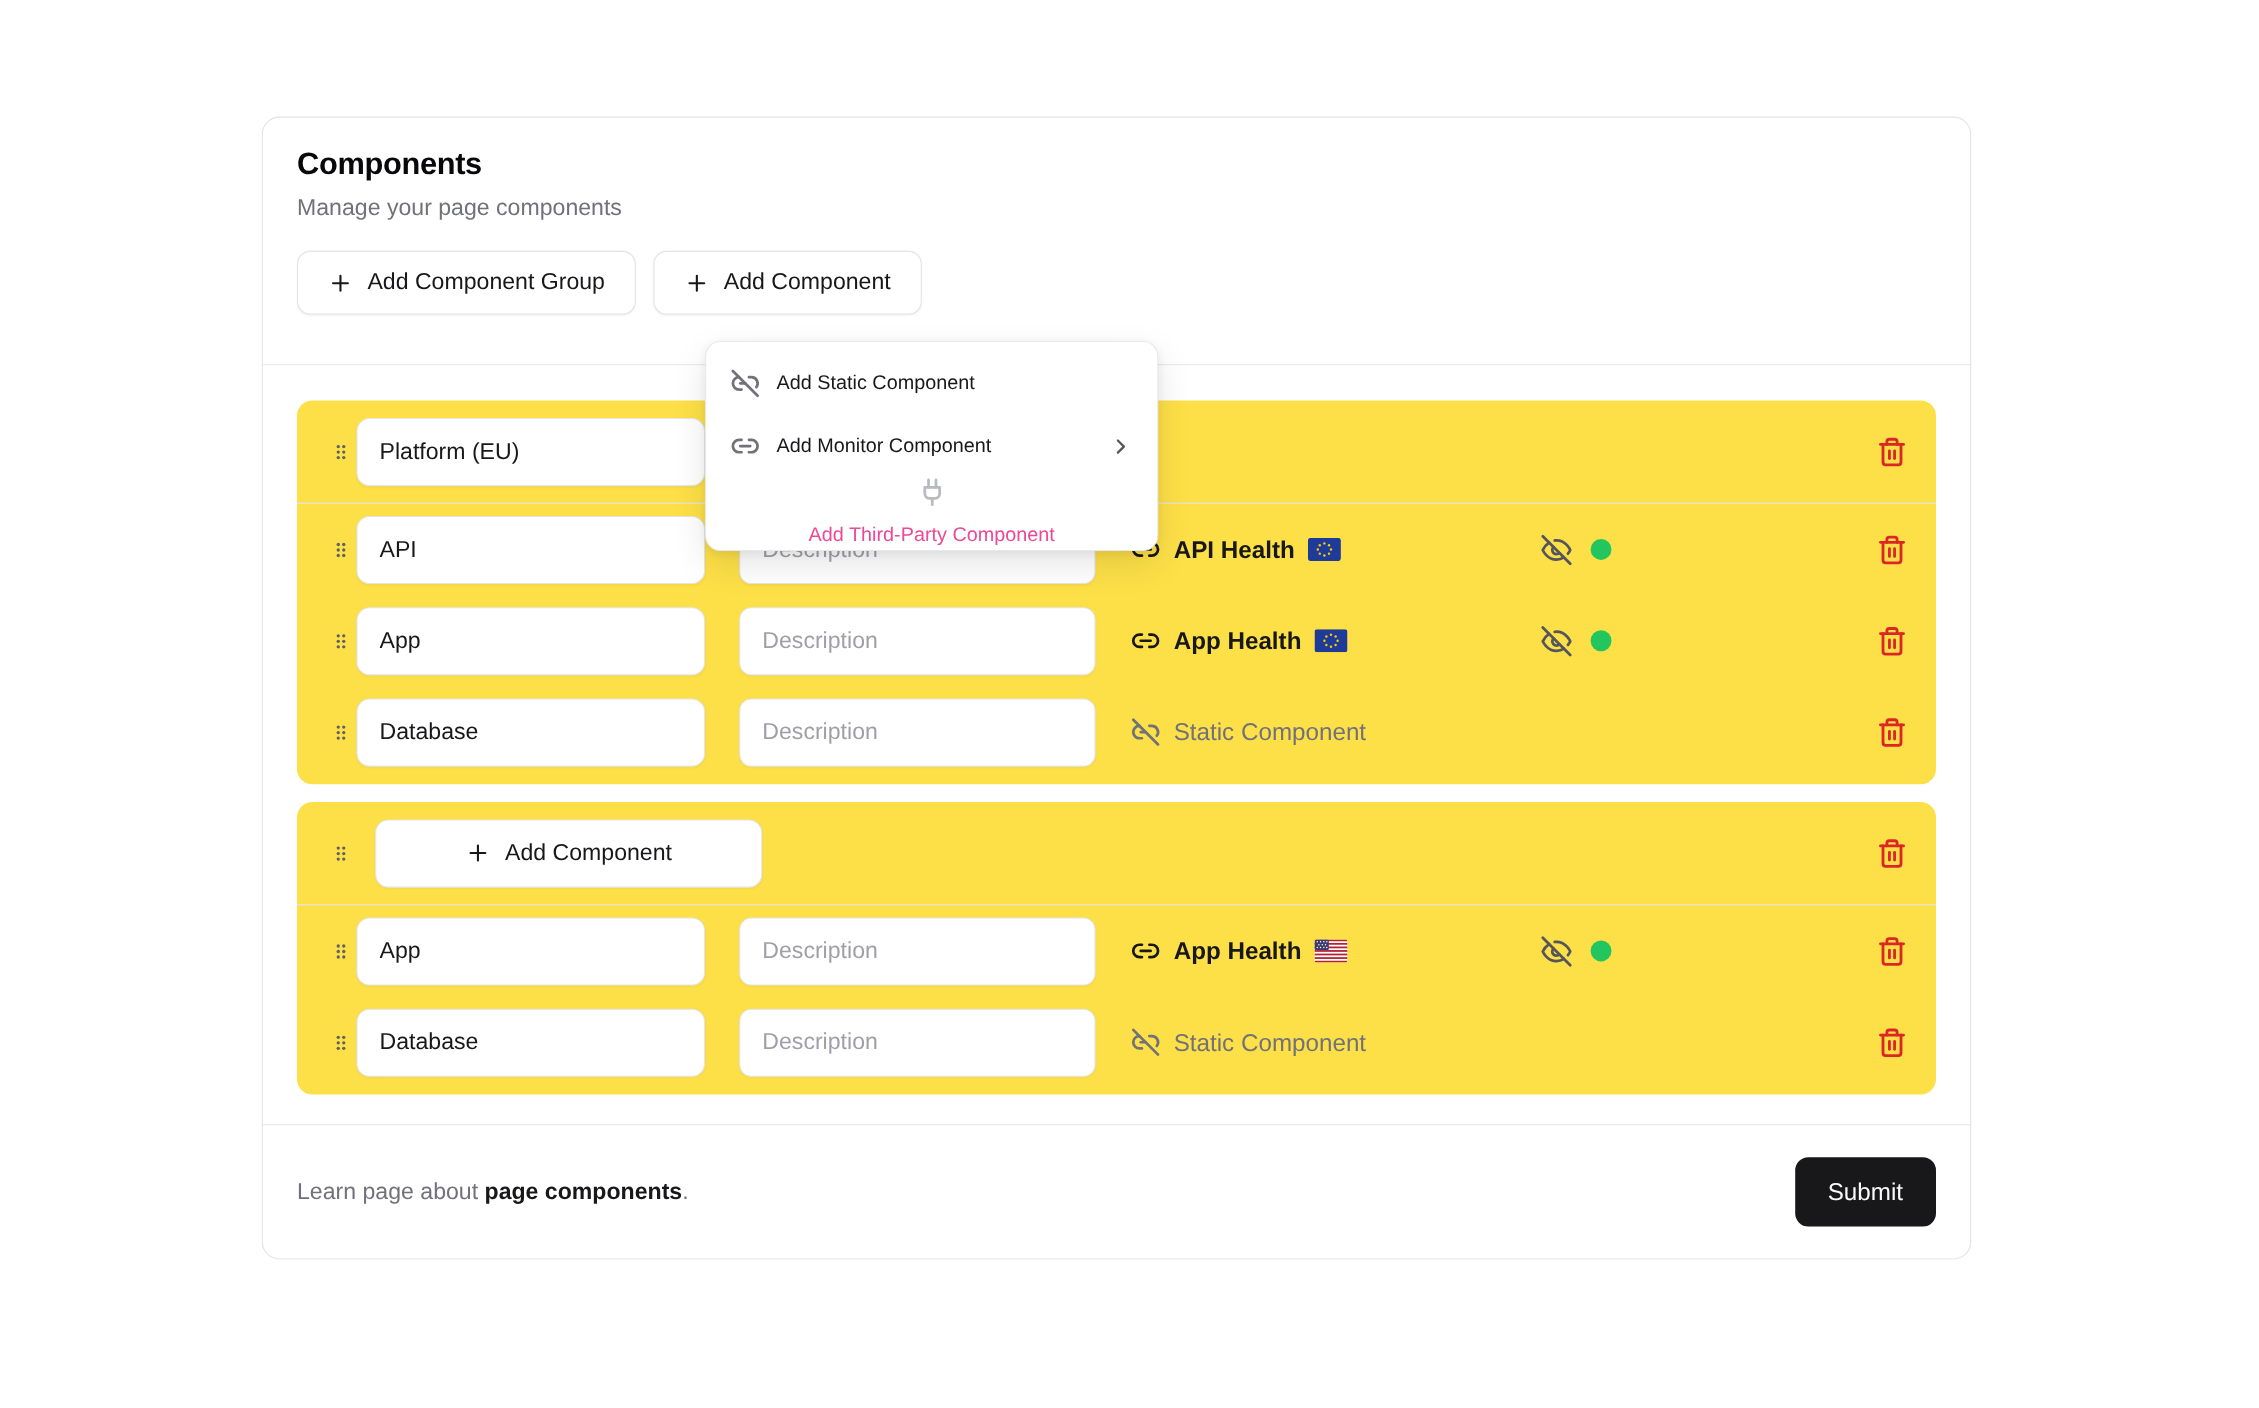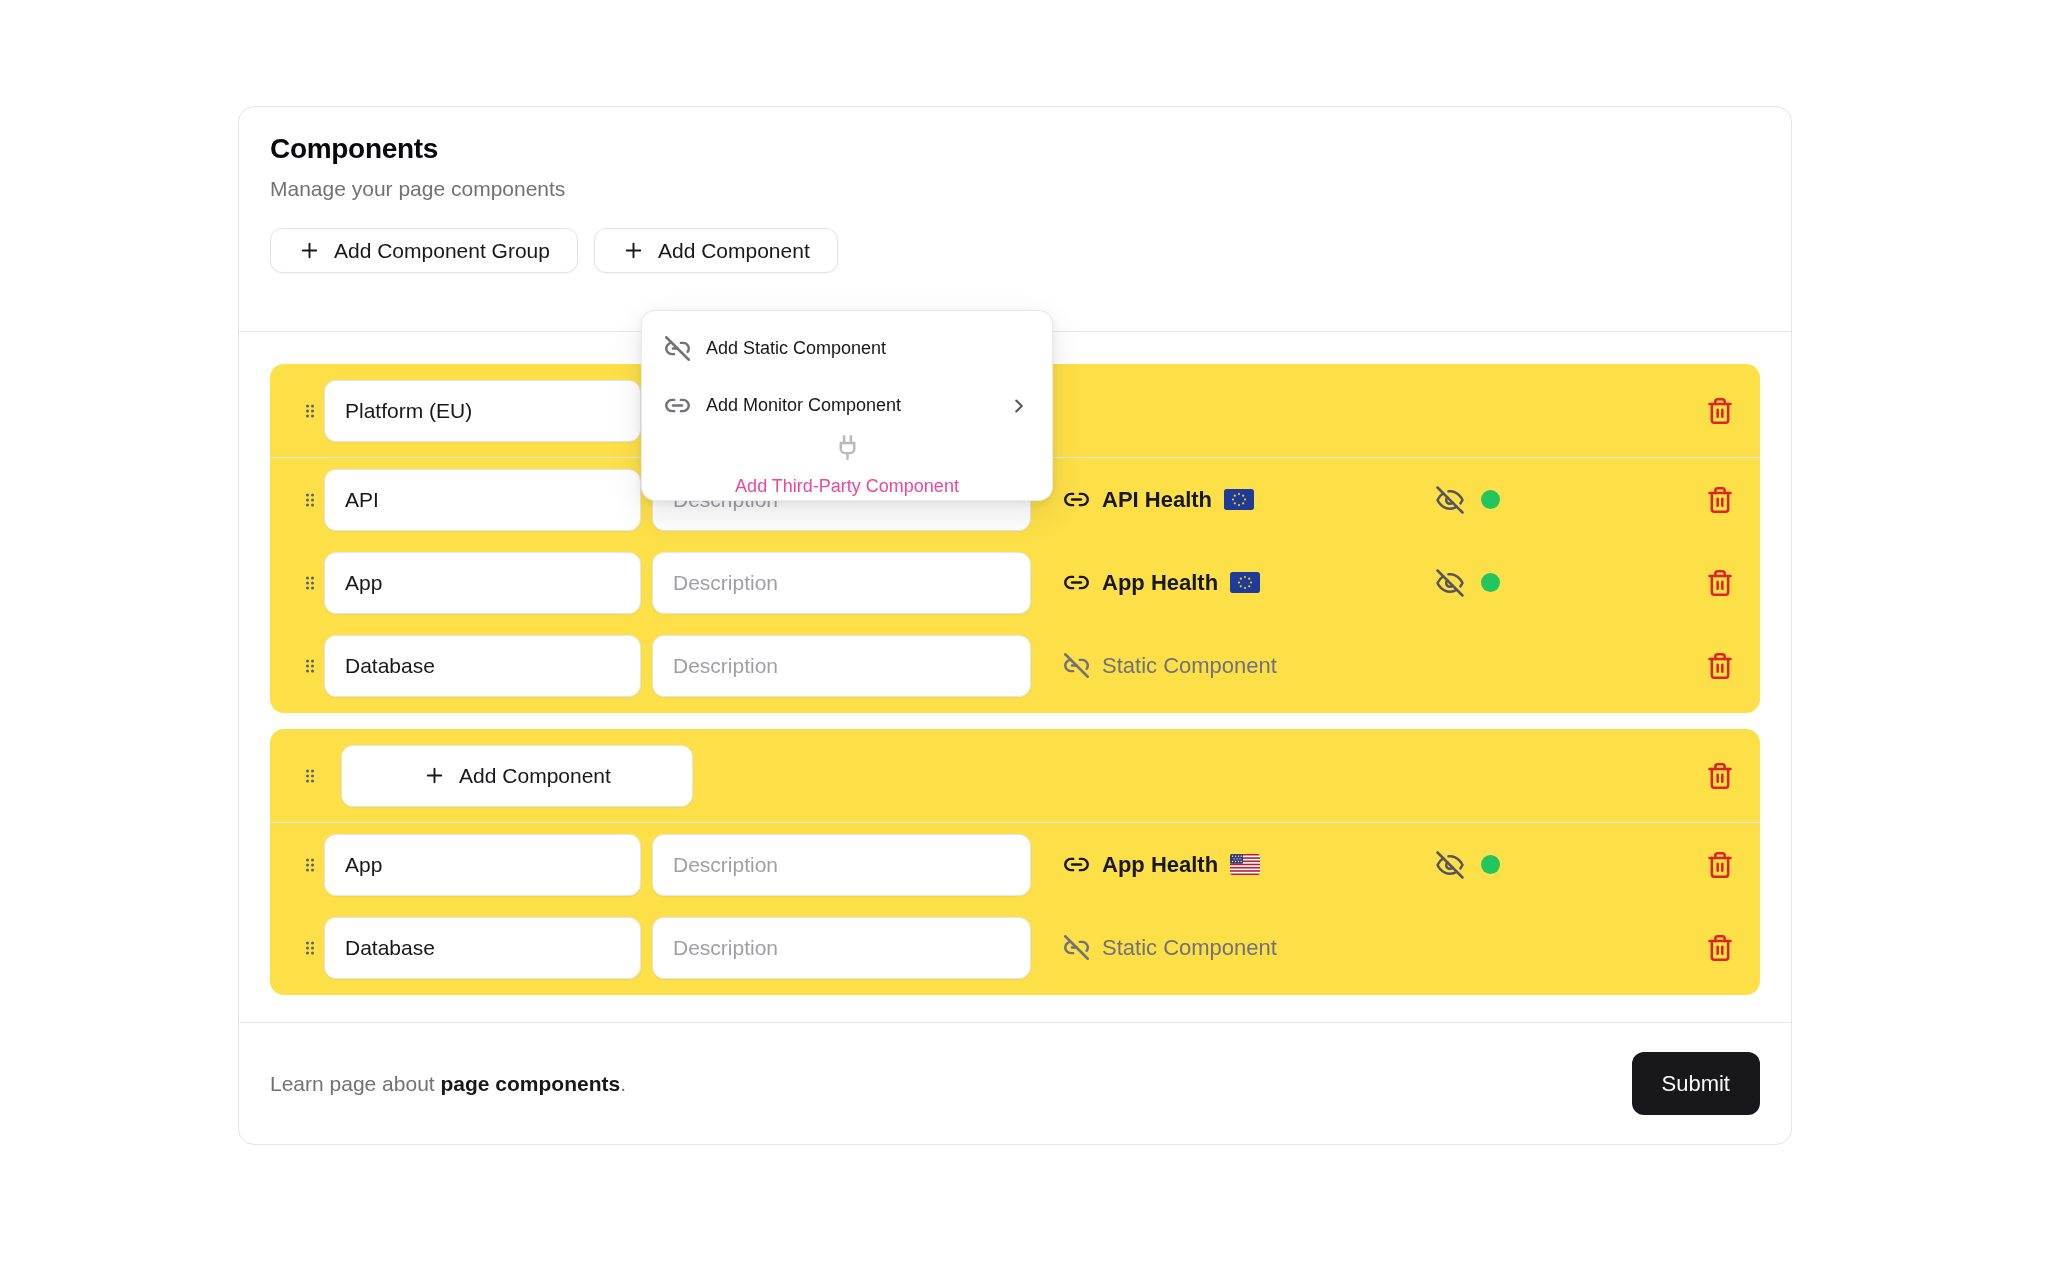--- a/index.html
+++ b/index.html
@@ -8,38 +8,38 @@
   .page { position:relative; width:2054px; height:1280px; overflow:hidden; }
 
   .card { position:absolute; left:238px; top:106px; width:1554px; height:1039px;
     background:#fff; border:1px solid #e4e4e7; border-radius:16px;
     display:flex; flex-direction:column; }
 
   .card-head { padding:26px 31px 0 31px; border-bottom:1px solid #e8e8ea; height:225px; }
   .title { font-size:28px; font-weight:700; letter-spacing:-0.3px; color:#09090b; }
   .subtitle { font-size:21px; color:#71717a; margin-top:12px; }
   .btn-row { display:flex; gap:16px; margin-top:27px; }
-  .btn { display:inline-flex; align-items:center; gap:13px; height:45px; padding:0 27px;
+  .btn { display:inline-flex; align-items:center; gap:13px; height:58px; padding:0 27px;
     background:#fff; border:1px solid #e4e4e7; border-radius:12px; cursor:pointer;
     font-family:inherit; font-size:21px; font-weight:500; color:#18181b;
     box-shadow:0 1px 2px rgba(0,0,0,0.05); }
 
   .groups { padding:32px 31px 0 31px; flex:0 0 auto; }
   .group { background:#fde047; border-radius:14px; margin-bottom:16px; padding-bottom:6px; }
   .g-head { display:flex; align-items:center; height:94px; padding:0 26px 0 30px;
     border-bottom:1px solid #e4e4e7; }
   .g-row { display:flex; align-items:center; height:83px; padding:0 26px 0 30px; }
 
   .grip { display:inline-flex; width:20px; margin-right:4px; color:#5f5f66; cursor:grab; flex:none; }
   .inp { height:62px; border:1px solid #e4e4e7; border-radius:12px; background:#fff;
     font-family:inherit; font-size:21px; color:#18181b; padding:0 20px; outline:none;
     box-shadow:0 1px 2px rgba(0,0,0,0.04); }
   .inp::placeholder { color:#9f9fa8; }
   .inp.name { width:317px; flex:none; }
-  .inp.desc { width:379px; margin-left:11px; flex:none; }
+  .inp.desc { width:324px; margin-left:31px; flex:none;border-radius:11px; }
   .ghost-btn { display:inline-flex; align-items:center; justify-content:center; gap:13px;
     width:352px; height:62px; margin-left:17px; background:#fff; border:1px solid #e4e4e7;
     border-radius:12px; cursor:pointer; font-family:inherit; font-size:21px; font-weight:500;
     color:#18181b; box-shadow:0 1px 2px rgba(0,0,0,0.04); flex:none; }
 
   .monitor { display:flex; align-items:center; gap:12px; margin-left:32px; width:372px; flex:none; }
   .monitor .ic { color:#18181b; flex:none; display:inline-flex; }
   .mon-label { font-size:22px; font-weight:600; color:#18181b; white-space:nowrap; }
   .monitor.static .ic { color:#71717a; }
   .monitor.static .mon-label { font-weight:400; color:#71717a; }

